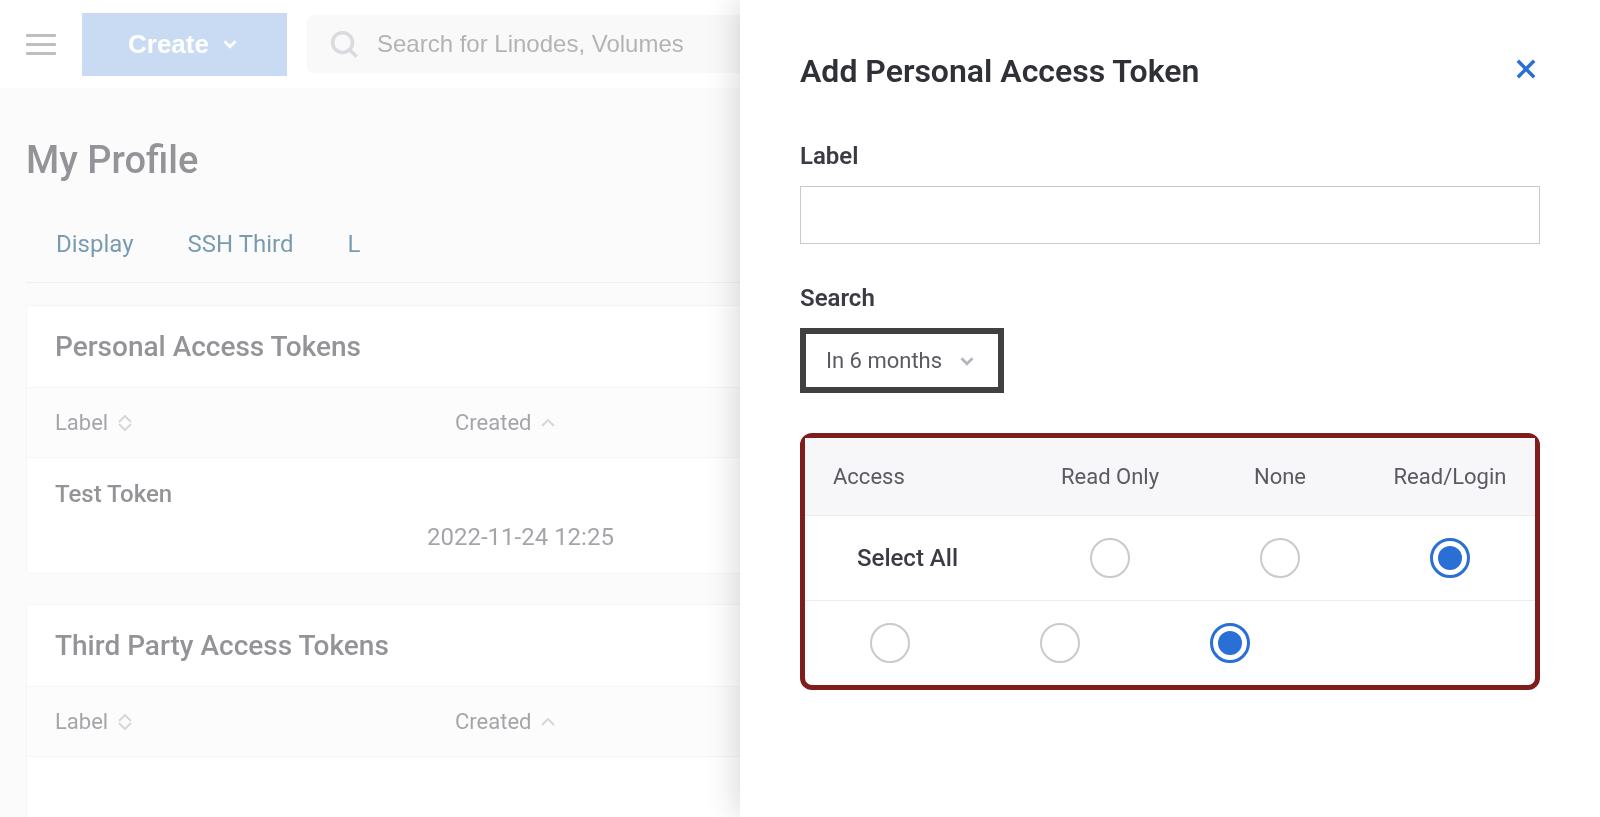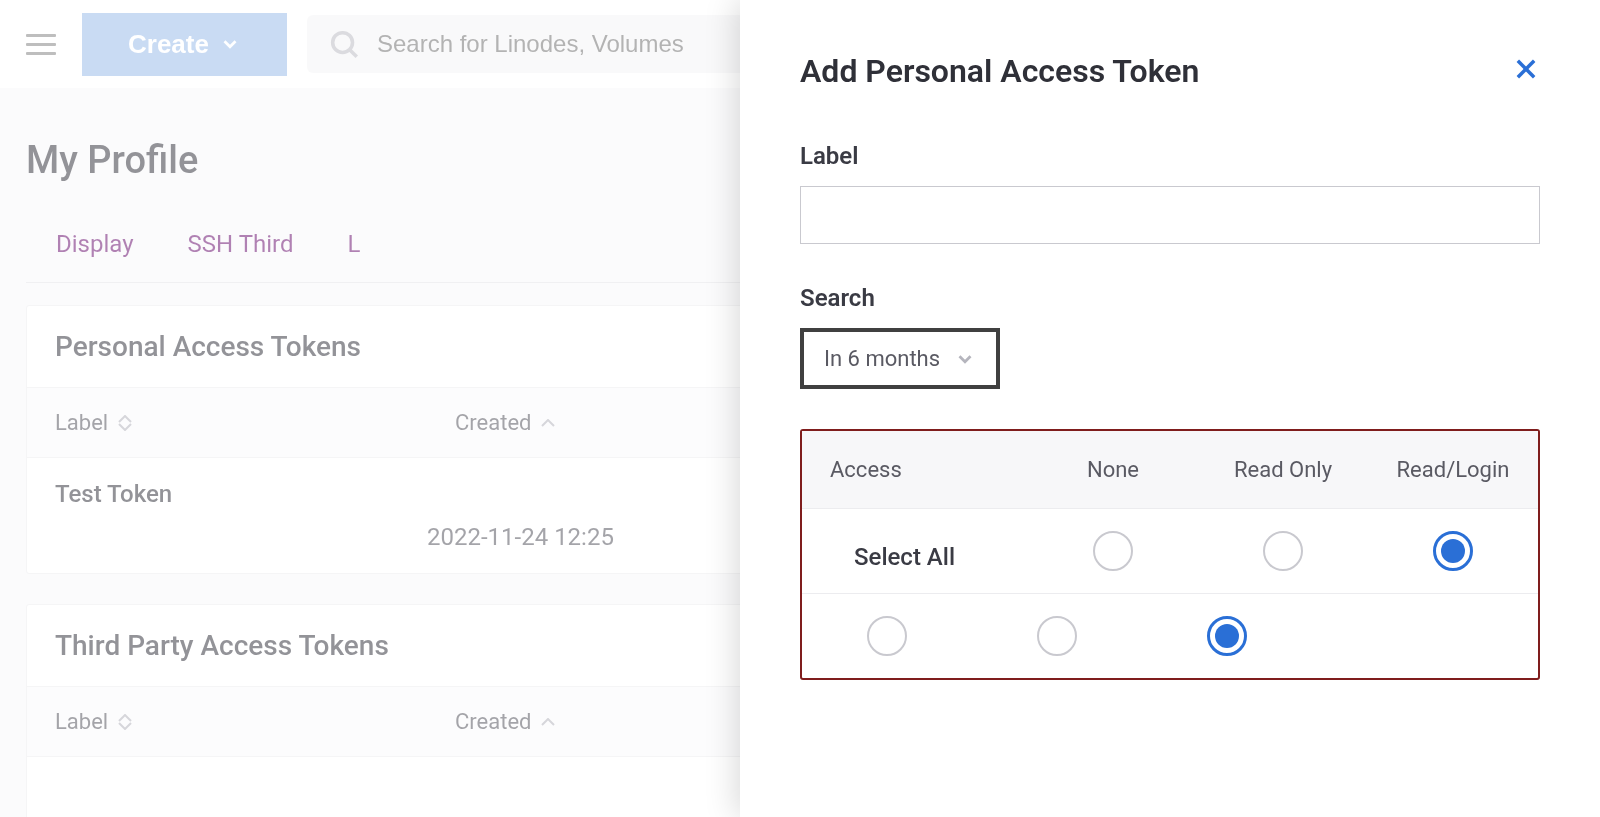--- a/index.html
+++ b/index.html
@@ -81,21 +81,21 @@
     }
     .tabs {
       display: flex;
       gap: 54px;
       padding: 0 30px;
       border-bottom: 1px solid #e4e4e8;
       margin-bottom: 22px;
     }
     .tab {
       font-size: 24px;
-      color: #701a75;
+      color: #0c4a6e;
       padding-bottom: 24px;
       cursor: pointer;
     }
     .section {
       background: #fff;
       border: 1px solid #ececef;
       border-radius: 3px;
       margin-bottom: 30px;
     }
     .section-title {
@@ -180,47 +180,47 @@
       height: 58px;
       border: 1px solid #c9c9cf;
       padding: 0 14px;
       font-size: 22px;
       outline: none;
     }
     .select {
       display: inline-flex;
       align-items: center;
       gap: 14px;
-      border: 4px solid #404040;
+      border: 6px solid #404040;
       padding: 14px 20px;
       font-size: 22px;
       color: #5a5a63;
       cursor: pointer;
     }
     .select svg { width: 22px; height: 22px; color: #b5b5bd; }
     .access-table {
-      border: 2px solid #7f1d1d;
-      border-radius: 3px;
+      border: 5px solid #7f1d1d;
+      border-radius: 12px;
       margin-top: 10px;
     }
     .access-head {
       display: flex;
       background: #f7f7f9;
       border-bottom: 1px solid #ececef;
     }
     .ah {
       padding: 26px 20px;
       font-size: 22px;
       color: #5a5a63;
     }
     .col-name { flex: 1; padding-left: 28px; }
     .col-opt { width: 170px; text-align: center; }
     .access-row {
       display: flex;
-      align-items: flex-end;
+      align-items: center;
       border-bottom: 1px solid #ececef;
       padding: 22px 0;
     }
     .access-row:last-child { border-bottom: none; }
     .ar-name {
       flex: 1;
       padding-left: 52px;
       font-size: 24px;
       font-weight: 500;
       color: #3a3b44;
@@ -365,22 +365,22 @@
       <span>In 6 months</span>
       <svg viewBox="0 0 24 24" fill="none" stroke="currentColor" stroke-width="3">
           <polyline points="6 9 12 15 18 9"></polyline>
         </svg>
     </div>
   </div>
 
   <div class="access-table">
     <div class="access-head">
       <div class="ah col-name">Access</div>
+      <div class="ah col-opt">Read Only</div>
       <div class="ah col-opt">None</div>
-      <div class="ah col-opt">Read Only</div>
       <div class="ah col-opt">Read/Login</div>
     </div>
     <div id="access-rows">
         <div class="access-row">
           <div class="ar-name">Select All</div>
           <div class="radio-cell">
             <div class="radio"></div>
           </div>
           <div class="radio-cell">
             <div class="radio"></div>

